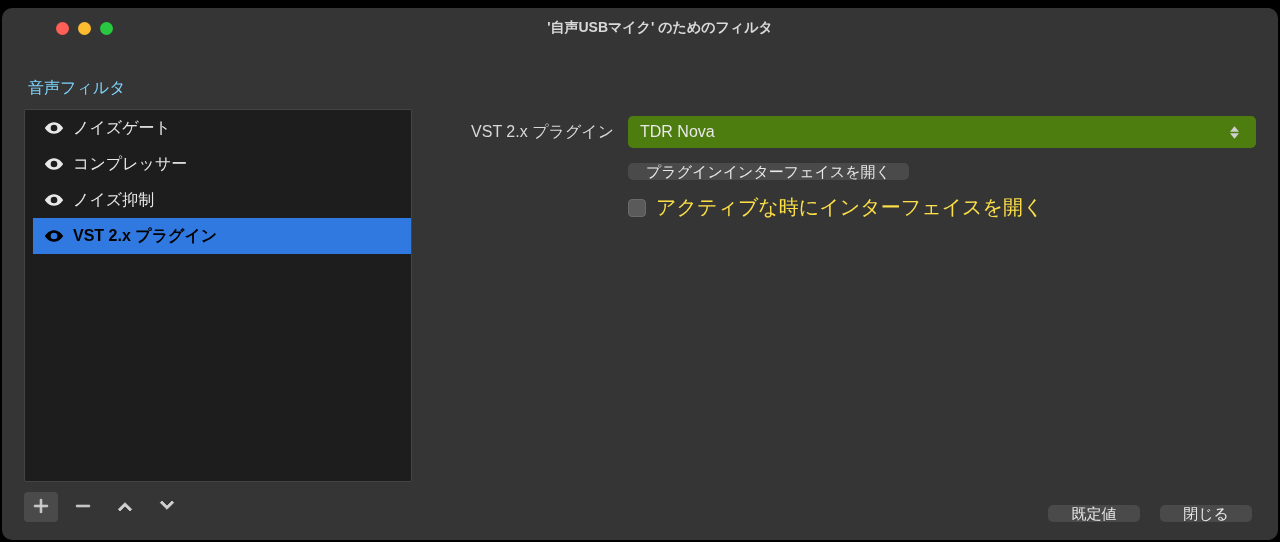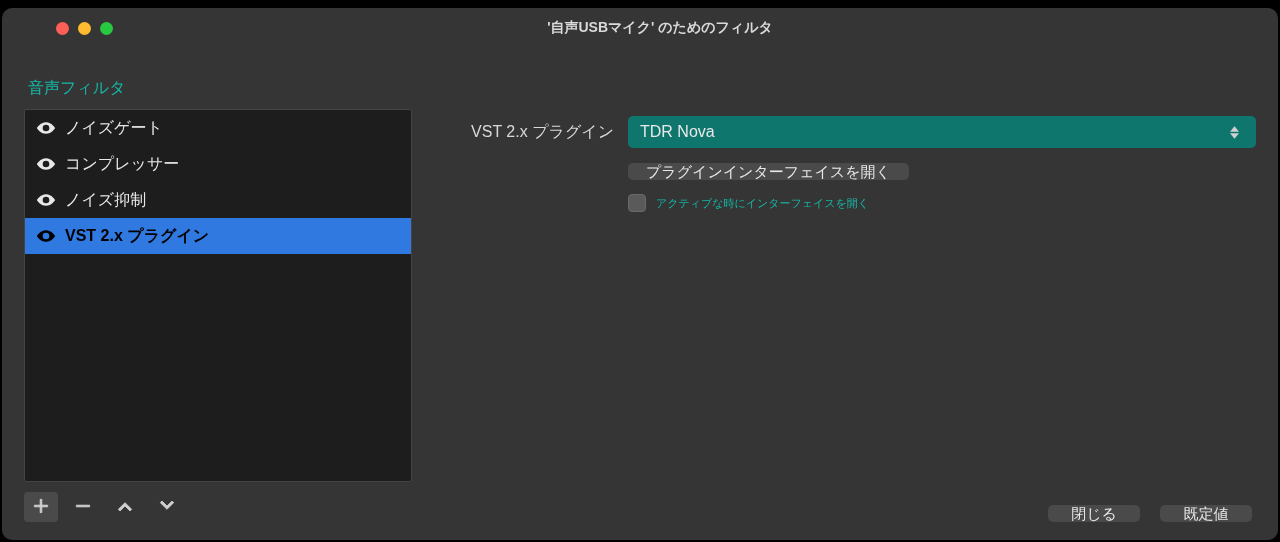--- a/index.html
+++ b/index.html
@@ -63,32 +63,33 @@
       gap: 0;
       min-height: 0;
     }
     .left-pane {
       width: 388px;
       display: flex;
       flex-direction: column;
       flex-shrink: 0;
     }
     .section-label {
-      color: #14b8a6;
+      color: #7dd3fc;
       font-size: 16px;
       padding: 30px 0 10px 4px;
     }
     .filter-list {
       flex: 1;
       background: #1d1d1d;
       border: 1px solid #444;
       border-radius: 2px;
       overflow: hidden;
       display: flex;
       flex-direction: column;
+      padding-left: 8px;
     }
     .filter-item {
       display: flex;
       align-items: center;
       height: 36px;
       padding: 0 10px;
       color: #e8e8e8;
       font-size: 16px;
       gap: 8px;
       cursor: pointer;
@@ -149,21 +150,21 @@
       color: #d9d9d9;
       font-size: 16px;
       white-space: nowrap;
       width: 162px;
       text-align: right;
     }
     .form-label.empty { visibility: hidden; }
     .select-box {
       flex: 1;
       height: 32px;
-      background: #0f766e;
+      background: #4d7c0f;
       border-radius: 5px;
       display: flex;
       align-items: center;
       padding: 0 12px;
       color: #e8e8e8;
       font-size: 16px;
       position: relative;
       cursor: pointer;
     }
     .select-stepper {
@@ -194,22 +195,22 @@
     .checkbox {
       width: 18px;
       height: 18px;
       background: #5a5a5a;
       border-radius: 4px;
       border: 1px solid #6a6a6a;
       cursor: pointer;
       flex-shrink: 0;
     }
     .checkbox-label {
-      color: #14b8a6;
-      font-size: 11px;
+      color: #fde047;
+      font-size: 20px;
     }
     .spacer { flex: 1; }
     .bottom-buttons {
       display: flex;
       justify-content: flex-end;
       gap: 20px;
       padding-right: 4px;
     }
     .bottom-buttons .action-button {
       min-width: 92px;
@@ -324,18 +325,18 @@
         <div class="form-label empty">_</div>
         <div class="checkbox-row">
           <div class="checkbox"></div>
           <span class="checkbox-label">アクティブな時にインターフェイスを開く</span>
         </div>
       </div>
 
       <div class="spacer"></div>
 
       <div class="bottom-buttons">
+        <button class="action-button">既定値</button>
         <button class="action-button">閉じる</button>
-        <button class="action-button">既定値</button>
       </div>
     </div>
   </div>
 </div>
 
 </body></html>

